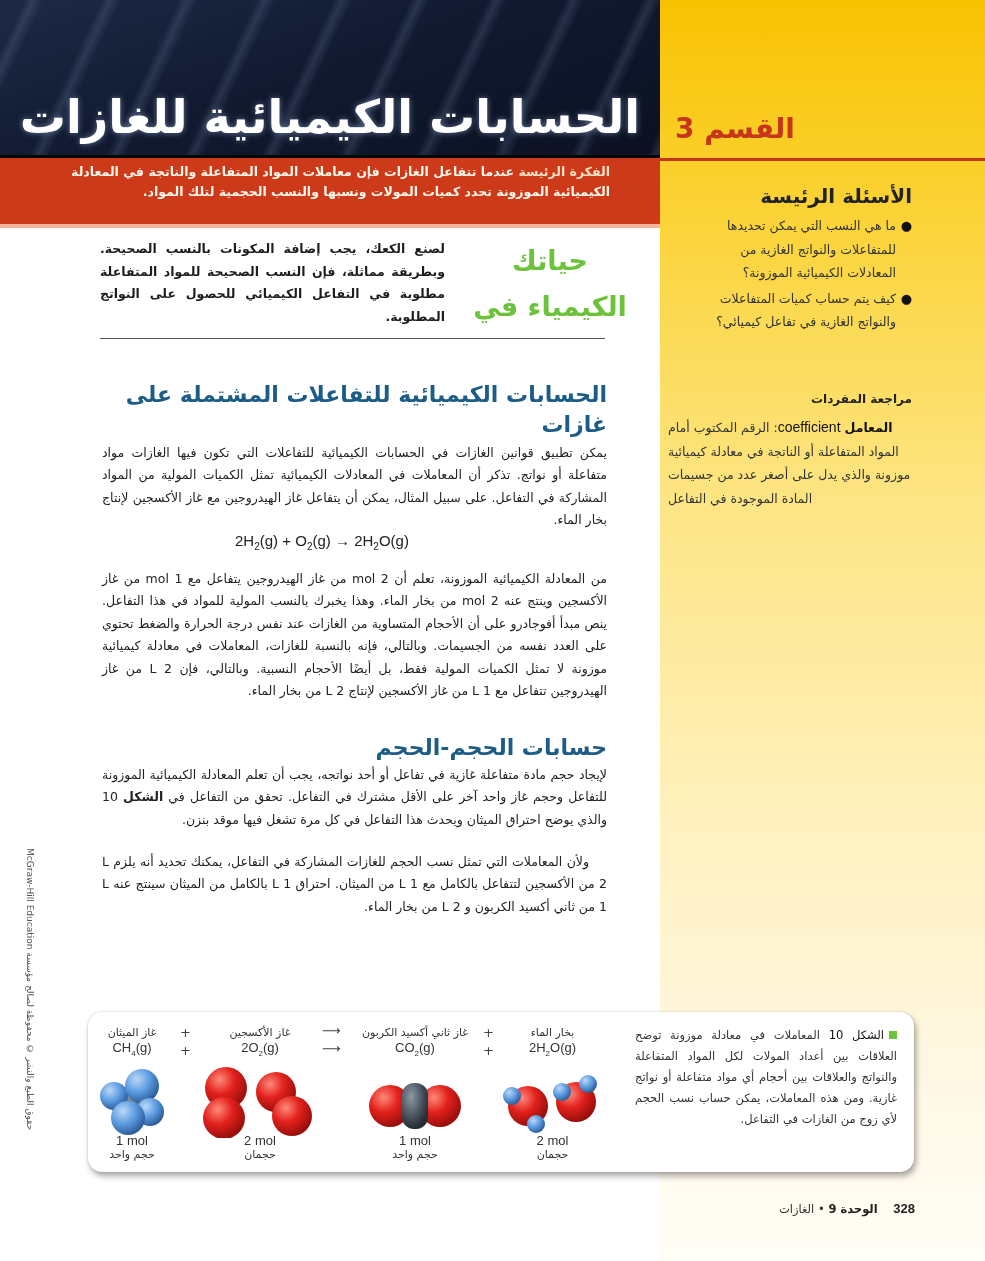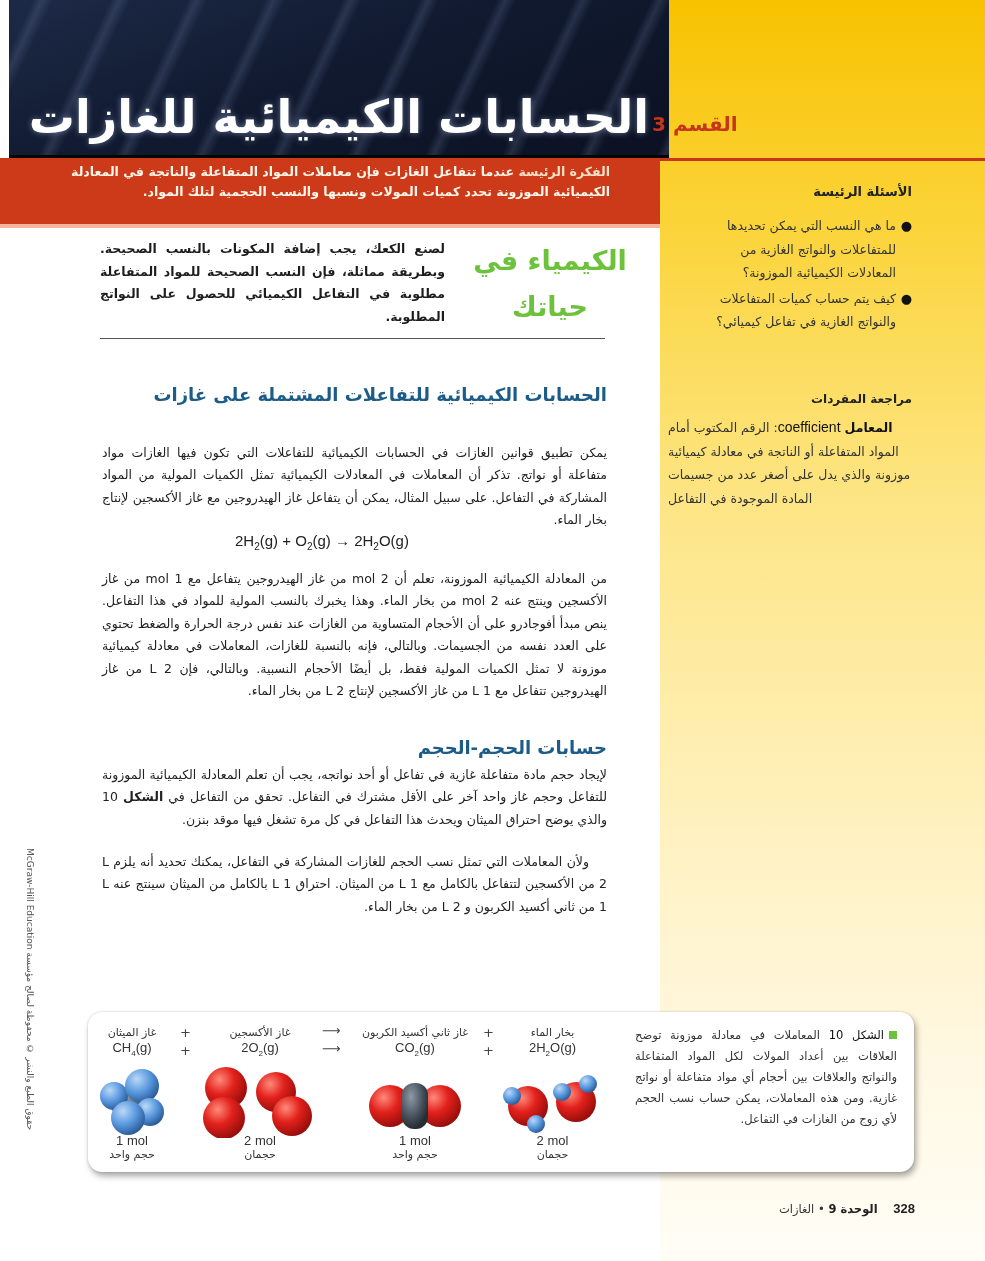--- a/index.html
+++ b/index.html
@@ -11,29 +11,28 @@
     position: absolute; left: 660px; top: 0; width: 325px; height: 1261px;
     background: linear-gradient(to bottom, #f8c200 0%, #fbd43a 18%, #fde585 40%, #fff1be 65%, #fff8e4 85%, #fffdf6 100%);
   }
   
   .hero {
     position: absolute; left: 0; top: 0; width: 660px; height: 158px;
     background:
       repeating-linear-gradient(115deg, rgba(255,255,255,0.0) 0px, rgba(255,255,255,0.0) 22px, rgba(140,160,200,0.18) 30px, rgba(255,255,255,0.0) 40px, rgba(255,255,255,0.0) 70px),
       linear-gradient(160deg, #1d2a47 0%, #111a30 45%, #0b1122 100%);
     border-bottom: 3px solid #050505;
-    margin-left: 9px;
   }
   .hero-title {
     position: absolute; right: 20px; top: 90px; font-family: "DejaVu Sans", sans-serif; font-weight: bold;
     font-size: 46px; color: #ffffff; letter-spacing: 1px; white-space: nowrap;
     text-shadow: 0 0 6px rgba(160,180,220,0.6);
   }
   .section-label {
-    position: absolute; left: 652px; top: 112px; font-weight: bold; font-size: 20px; color: #c7351c; white-space: nowrap;
+    position: absolute; left: 675px; top: 112px; font-weight: bold; font-size: 28px; color: #c7351c; white-space: nowrap;
   }
   .section-rule { position: absolute; left: 660px; top: 158px; width: 325px; height: 3px; background: #c7351c; }
 
   
   .big-idea {
     position: absolute; left: 0; top: 158px; width: 660px; height: 70px; background: #cc3a1a;
     border-bottom: 4px solid #f4b49e;
   }
   .big-idea-text {
     position: absolute; right: 50px; top: 4px; width: 570px; font-size: 12.5px; line-height: 20px; font-weight: bold;
@@ -46,39 +45,39 @@
     position: absolute; left: 465px; top: 238px; width: 170px; text-align: center; font-weight: bold;
     font-size: 27px; line-height: 46px; color: #6cc23a;
   }
   .life-text {
     position: absolute; left: 100px; top: 238px; width: 345px; font-size: 12.5px; line-height: 22.5px; font-weight: bold;
     text-align: justify; color: #1d1d1d;
   }
   .life-rule { position: absolute; left: 100px; top: 338px; width: 505px; height: 1px; background: #555; }
 
   
-  .h2 { position: absolute; right: 378px; font-weight: bold; color: #1c5c87; font-size: 18px; line-height: 30px; text-align: right; }
+  .h2 { position: absolute; right: 378px; font-weight: bold; color: #1c5c87; font-size: 22px; line-height: 30px; text-align: right; }
   .h2.a { right: 378px; top: 380px; width: 510px; }
   .h2.b { right: 378px; top: 733px; width: 510px; }
 
   .para {
     position: absolute; right: 378px; width: 505px; font-size: 12.5px; line-height: 22.4px; text-align: justify; color: #222;
   }
   .p1 { top: 442px; }
   .p2 { top: 568px; }
   .p3 { top: 764px; }
   .p4 { top: 851px; text-indent: 18px; }
   .eq {
     position: absolute; left: 235px; top: 532px; direction: ltr; font-family: "Liberation Sans", sans-serif; font-size: 15px; color: #222; white-space: nowrap;
   }
   .eq sub { font-size: 10px; }
   .b { font-weight: bold; }
 
   
-  .q-title { position: absolute; left: 700px; top: 184px; width: 212px; font-weight: bold; font-size: 13px; color: #222; text-align: right; }
+  .q-title { position: absolute; left: 700px; top: 184px; width: 212px; font-weight: bold; font-size: 20px; color: #222; text-align: right; }
   .q-list { position: absolute; left: 690px; top: 214px; width: 222px; list-style: none; font-size: 12.5px; line-height: 23.5px; color: #333; }
   .q-list li { position: relative; padding-right: 16px; text-align: right; }
   .q-list li .dot { position: absolute; right: 0; top: 0; font-size: 13px; color: #111; }
   .vocab-title { position: absolute; left: 700px; top: 392px; width: 212px; font-weight: bold; font-size: 12px; color: #222; text-align: right; }
   .vocab-body { position: absolute; left: 668px; top: 416px; width: 244px; font-size: 12.5px; line-height: 23.5px; color: #333; text-align: left; }
   .vocab-body .term { font-weight: bold; color: #111; }
   .vocab-body .en { font-family: "Liberation Sans", sans-serif; font-weight: normal; font-size: 14px; color: #111; }
 
   
   .figure {
@@ -116,22 +115,22 @@
 <div class="section-label">القسم 3</div>
 <div class="section-rule"></div>
 
 <div class="big-idea">
   <div class="big-idea-text">
     <span class="lbl">الفكرة الرئيسة</span><span> عندما تتفاعل الغازات فإن معاملات المواد المتفاعلة والناتجة في المعادلة الكيميائية الموزونة تحدد كميات المولات ونسبها والنسب الحجمية لتلك المواد.</span>
   </div>
 </div>
 
 <div class="life-title">
+  <div>حياتك</div>
   <div>الكيمياء في</div>
-  <div>حياتك</div>
 </div>
 <div class="life-text">لصنع الكعك، يجب إضافة المكونات بالنسب الصحيحة. وبطريقة مماثلة، فإن النسب الصحيحة للمواد المتفاعلة مطلوبة في التفاعل الكيميائي للحصول على النواتج المطلوبة.</div>
 <div class="life-rule"></div>
 
 <h2 class="h2 a">الحسابات الكيميائية للتفاعلات المشتملة على غازات</h2>
 <p class="para p1">يمكن تطبيق قوانين الغازات في الحسابات الكيميائية للتفاعلات التي تكون فيها الغازات مواد متفاعلة أو نواتج. تذكر أن المعاملات في المعادلات الكيميائية تمثل الكميات المولية من المواد المشاركة في التفاعل. على سبيل المثال، يمكن أن يتفاعل غاز الهيدروجين مع غاز الأكسجين لإنتاج بخار الماء.</p>
 <div class="eq">
   <span>2H</span><sub>2</sub><span>(g)</span><span> + </span><span>O</span><sub>2</sub><span>(g)</span><span> → </span><span>2H</span><sub>2</sub><span>O(g)</span>
 </div>
 <p class="para p2">من المعادلة الكيميائية الموزونة، تعلم أن 2 mol من غاز الهيدروجين يتفاعل مع 1 mol من غاز الأكسجين وينتج عنه 2 mol من بخار الماء. وهذا يخبرك بالنسب المولية للمواد في هذا التفاعل. ينص مبدأ أفوجادرو على أن الأحجام المتساوية من الغازات عند نفس درجة الحرارة والضغط تحتوي على العدد نفسه من الجسيمات. وبالتالي، فإنه بالنسبة للغازات، المعاملات في معادلة كيميائية موزونة لا تمثل الكميات المولية فقط، بل أيضًا الأحجام النسبية. وبالتالي، فإن L 2 من غاز الهيدروجين تتفاعل مع L 1 من غاز الأكسجين لإنتاج L 2 من بخار الماء.</p>

